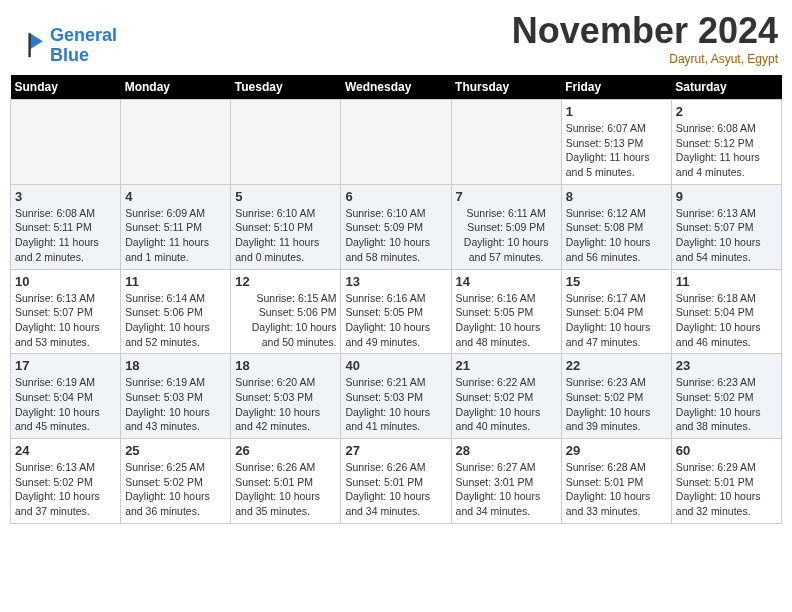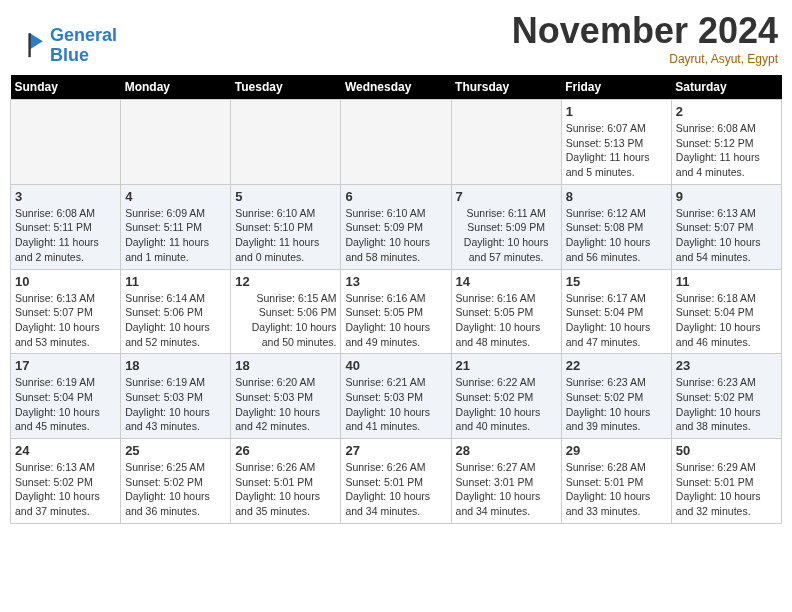--- a/index.html
+++ b/index.html
@@ -340,21 +340,21 @@
 and 34 minutes.</div>
         </td>
         <td>
           <div class="day-num">29</div>
           <div class="day-info" style="white-space: pre-line;">Sunrise: 6:28 AM
 Sunset: 5:01 PM
 Daylight: 10 hours
 and 33 minutes.</div>
         </td>
         <td>
-          <div class="day-num">50</div>
+          <div class="day-num">60</div>
           <div class="day-info" style="white-space: pre-line;">Sunrise: 6:29 AM
 Sunset: 5:01 PM
 Daylight: 10 hours
 and 32 minutes.</div>
         </td>
       </tr>
     </tbody>
 </table>
 
 </body></html>

